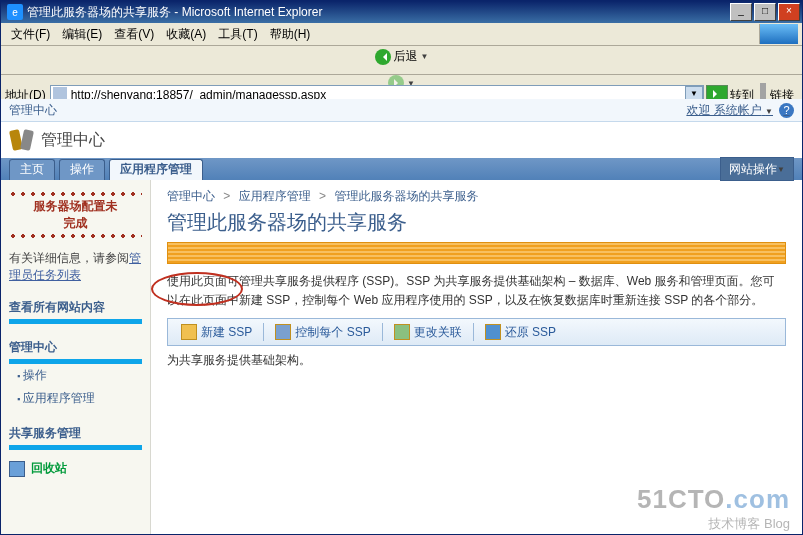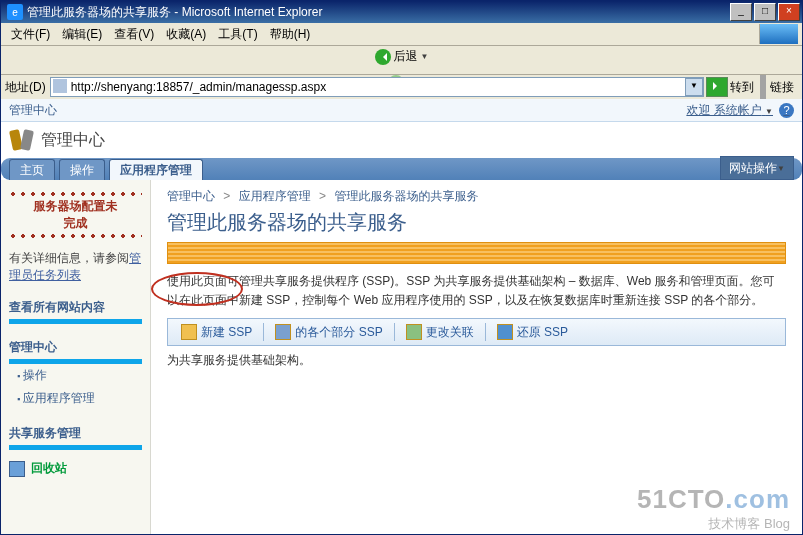--- a/index.html
+++ b/index.html
@@ -26,21 +26,21 @@
   .tico.stop{background:#d03030;}
   .tico.refresh{background:#3a9a3a;}
   .tico.home{background:#2e7cd6;}
   .tico.search{background:#8a8a30;}
   .tico.fav{background:#e0b030;}
   .tico.media{background:#7a50c0;}
   .tico.mail{background:#c07830;}
   .sep{width:1px;height:20px;background:#aca899;margin:0 2px;}
   .dd-arrow{font-size:8px;color:#404040;}
   
-  .addrbar{height:24px;background:#ece9d8;display:flex;align-items:center;padding:0 4px;border-bottom:1px solid #aca899;}
+  .addrbar{height:24px;background:#ece9d8;display:flex;align-items:center;padding:0 4px;border-bottom:1px solid #aca899;margin-top:8px;}
   .addrbar .lbl{margin-right:4px;}
   .addrbar input{flex:1;height:18px;border:1px solid #7f9db9;font-family:inherit;font-size:12px;padding:0 18px 0 20px;background:#fff;}
   .addr-wrap{flex:1;position:relative;display:flex;}
   .addr-wrap .pageico{position:absolute;left:3px;top:2px;width:14px;height:14px;background:#b0c4de;}
   .addr-wrap .ddbtn{position:absolute;right:1px;top:1px;width:16px;height:16px;background:#cde;border:1px solid #7f9db9;text-align:center;font-size:8px;line-height:14px;}
   .gobtn{width:20px;height:18px;margin:0 2px;background:#2ea82e;border:1px solid #5a8a5a;position:relative;}
   .gobtn::before{content:"";position:absolute;left:6px;top:4px;border:4px solid transparent;border-left-color:#fff;}
   .goto{margin-right:6px;}
   .links{padding:0 4px;border-left:6px solid #a3a3a3;height:100%;display:flex;align-items:center;}
   
@@ -50,21 +50,21 @@
   .ribbon .r-left{flex:1;}
   .ribbon .r-right{display:flex;align-items:center;gap:6px;text-decoration:underline;}
   .helpico{width:15px;height:15px;border-radius:50%;background:#3a77c2;color:#fff;display:flex;align-items:center;justify-content:center;font-size:11px;}
   
   .pagehdr{height:28px;background:#fff;display:flex;align-items:center;padding:4px 10px;}
   .pagehdr .logo{width:24px;height:20px;margin-right:6px;display:flex;}
   .pagehdr .logo .l1{width:10px;height:20px;background:#b8860b;border-radius:2px;margin-right:1px;transform:rotate(-12deg);}
   .pagehdr .logo .l2{width:10px;height:20px;background:#888;border-radius:2px;transform:rotate(12deg);}
   .pagehdr .ptitle{font-size:16px;color:#444;}
   
-  .tabbar{height:22px;background:linear-gradient(#6f97c6,#5181b8);display:flex;align-items:flex-end;padding:0 8px;border-radius:9px;}
+  .tabbar{height:22px;background:linear-gradient(#6f97c6,#5181b8);display:flex;align-items:center;padding:0 8px;}
   .tab{height:20px;padding:0 10px;margin-right:4px;background:#6f97c6;border:1px solid #3b5e8c;border-bottom:none;border-radius:3px 3px 0 0;color:#fff;display:flex;align-items:center;}
   .tab.active{background:#f2f7fc;color:#3b5e8c;font-weight:bold;}
   .siteaction{margin-left:auto;background:#4a6e98;color:#fff;padding:2px 8px;border:1px solid #3b5e8c;display:flex;align-items:center;height:18px;}
   
   .cols{display:flex;height:calc(100% - 72px);}
   .leftcol{width:150px;background:#f7f7f0;border-right:1px solid #d8d8d0;padding:6px 8px;box-sizing:border-box;}
   .leftcol .redbox{color:#a03020;font-weight:bold;text-align:center;padding:4px 0;position:relative;}
   .leftcol .redbox::before,.leftcol .redbox::after{content:"";display:block;height:8px;background:radial-gradient(circle at 4px 4px,#a03020 2px,transparent 2px) repeat-x;background-size:10px 8px;}
   .leftcol .subnote{font-size:12px;color:#444;margin-top:6px;}
   .leftcol .subnote a{color:#4060a0;text-decoration:underline;}
@@ -224,21 +224,21 @@
         <div class="desc">使用此页面可管理共享服务提供程序 (SSP)。SSP 为共享服务提供基础架构 – 数据库、Web 服务和管理页面。您可以在此页面中新建 SSP，控制每个 Web 应用程序使用的 SSP，以及在恢复数据库时重新连接 SSP 的各个部分。</div>
 
         <div class="actionbar">
           <div class="abtn">
             <span class="aico"></span>
             <span>新建 SSP</span>
           </div>
           <div class="asepv"></div>
           <div class="abtn">
             <span class="aico db"></span>
-            <span>的各个部分 SSP</span>
+            <span>控制每个 SSP</span>
           </div>
           <div class="asepv"></div>
           <div class="abtn">
             <span class="aico link"></span>
             <span>更改关联</span>
           </div>
           <div class="asepv"></div>
           <div class="abtn">
             <span class="aico restore"></span>
             <span>还原 SSP</span>

